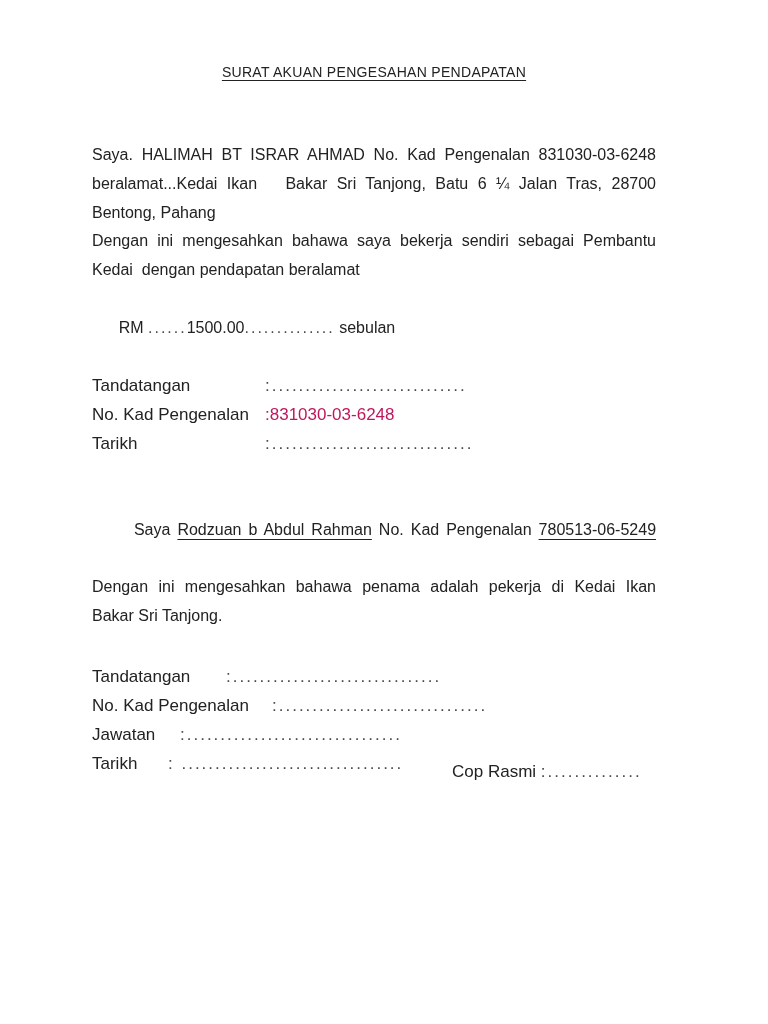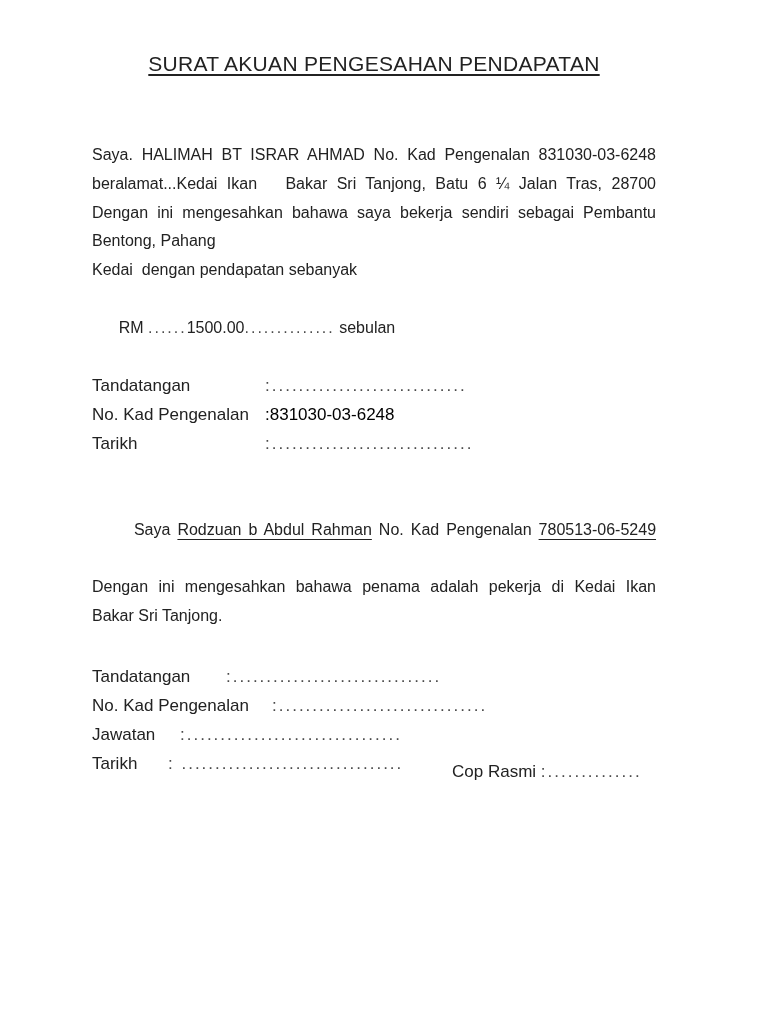--- a/index.html
+++ b/index.html
@@ -15,23 +15,23 @@
     font-family: "Liberation Sans", sans-serif;
     color: #222222;
     overflow: hidden;
   }
   .block {
     position: absolute;
     left: 92px;
     width: 564px;
   }
   .title-block {
-    top: 52px;
+    top: 64px;
     text-align: center;
-    font-size: 21px;
+    font-size: 14px;
     letter-spacing: 0.3px;
   }
   .title-block .title-text {
     text-decoration: underline;
     text-underline-offset: 3px;
   }
   .para {
     font-size: 16px;
     line-height: 28.8px;
   }
@@ -57,21 +57,21 @@
   .w173 { width: 173px; }
   .w134 { width: 134px; }
   .w180 { width: 180px; }
   .w88  { width: 88px;  }
   .w76  { width: 76px;  }
   .dotted {
     letter-spacing: 2px;
     color: #4a4a4a;
     white-space: pre;
   }
-  .plain { color: #000000; }
+  .plain { color: #be185d; }
   .u {
     text-decoration: underline;
     text-underline-offset: 4px;
   }
   .cop-rasmi {
     position: absolute;
     left: 360px;
     top: 8px;
     white-space: nowrap;
   }
@@ -81,23 +81,23 @@
 
 <div class="page">
 
   <div class="block title-block">
     <span class="title-text">SURAT AKUAN PENGESAHAN PENDAPATAN</span>
   </div>
 
   <div class="block para decl-block">
     <div class="line jl">Saya. HALIMAH BT ISRAR AHMAD No. Kad Pengenalan 831030-03-6248</div>
     <div class="line jl">beralamat...Kedai Ikan   Bakar Sri Tanjong, Batu 6 ¼ Jalan Tras, 28700</div>
+    <div class="line">Bentong, Pahang</div>
     <div class="line jl">Dengan ini mengesahkan bahawa saya bekerja sendiri sebagai Pembantu</div>
-    <div class="line">Bentong, Pahang</div>
-    <div class="line">Kedai  dengan pendapatan sebanyak</div>
+    <div class="line">Kedai  dengan pendapatan beralamat</div>
     <div class="line">
       <span>RM </span><span class="dotted">......</span><span>1500.00</span><span class="dotted">..............</span><span> sebulan</span>
     </div>
   </div>
 
   <div class="block sig1-block">
     <div class="sig-row">
       <span class="sig-label w173">Tandatangan</span>
       <span class="dotted">:.............................</span>
     </div>

